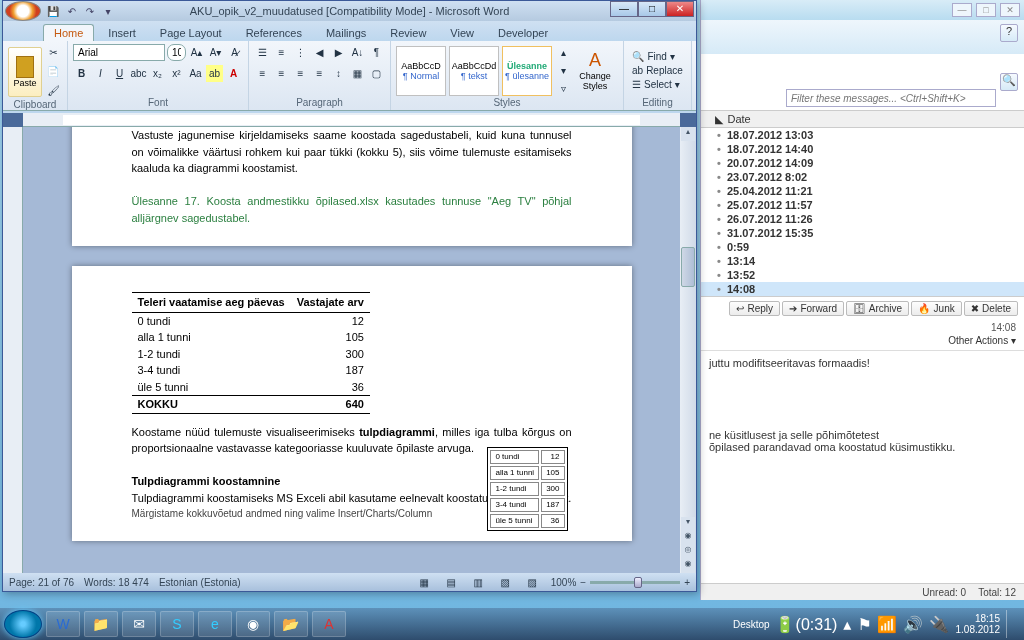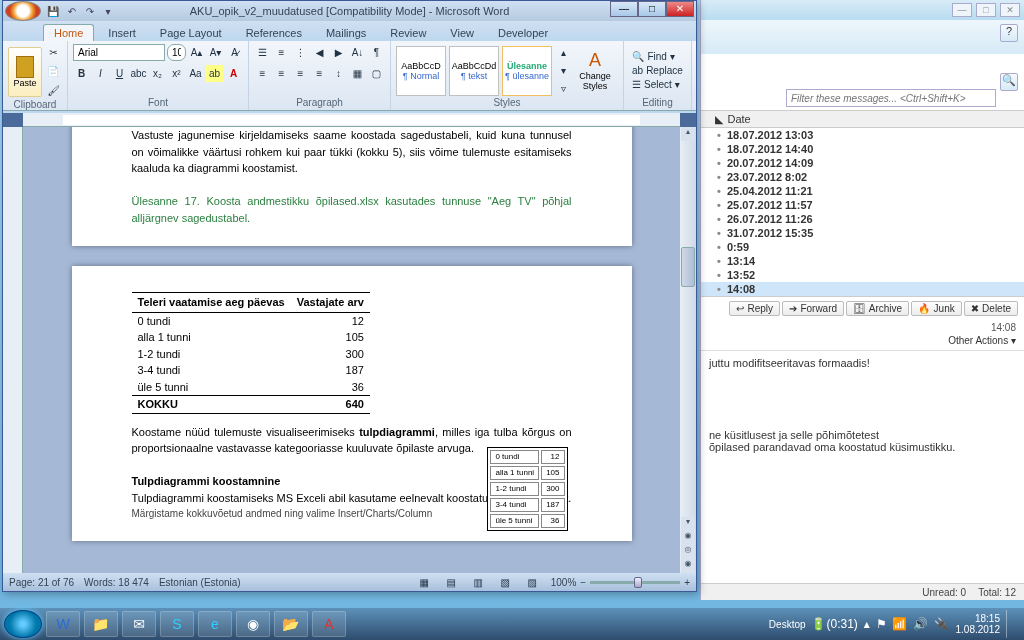--- a/index.html
+++ b/index.html
@@ -81,21 +81,21 @@
 .mail-time { text-align:right; padding:2px 8px; font-size:10px; color:#555; }
 .mail-other { text-align:right; padding:0 8px 4px 0; font-size:10px; color:#333; }
 .mail-body { flex:1; padding:6px 8px; font-family:"Courier New",monospace; font-size:11px; border-top:1px solid #ddd; overflow:hidden; }
 .mail-status { height:17px; border-top:1px solid #ccc; background:#f0f0f0; font-size:10px; color:#444; display:flex; justify-content:flex-end; align-items:center; padding:0 8px; gap:12px; }
 
 
 .taskbar { position:absolute; bottom:0; left:0; right:0; height:32px; background:linear-gradient(to bottom, rgba(80,120,160,.6), rgba(30,50,80,.8)); display:flex; align-items:center; padding:0 4px; }
 .start-btn { width:38px; height:28px; background:radial-gradient(circle,#6cf 10%,#07a 60%); border-radius:50%; border:1px solid #048; box-shadow:0 0 6px #6cf; }
 .tb-ico { width:34px; height:26px; margin-left:4px; border:1px solid rgba(255,255,255,.2); background:rgba(255,255,255,.12); border-radius:2px; display:flex; align-items:center; justify-content:center; font-size:14px; color:#fff; }
 .tray { margin-left:auto; display:flex; align-items:center; gap:6px; color:#fff; font-size:10px; padding-right:6px; }
-.tray-ico { font-size:12px; }
+.tray-ico { font-size:16px; }
 .clock { text-align:right; line-height:1.1; }
 </style>
 </head>
 <body>
 
 <div class="mail-window">
   <div class="mail-titlebar">
     <div class="mail-wc">—</div>
     <div class="mail-wc">□</div>
     <div class="mail-wc">✕</div>

